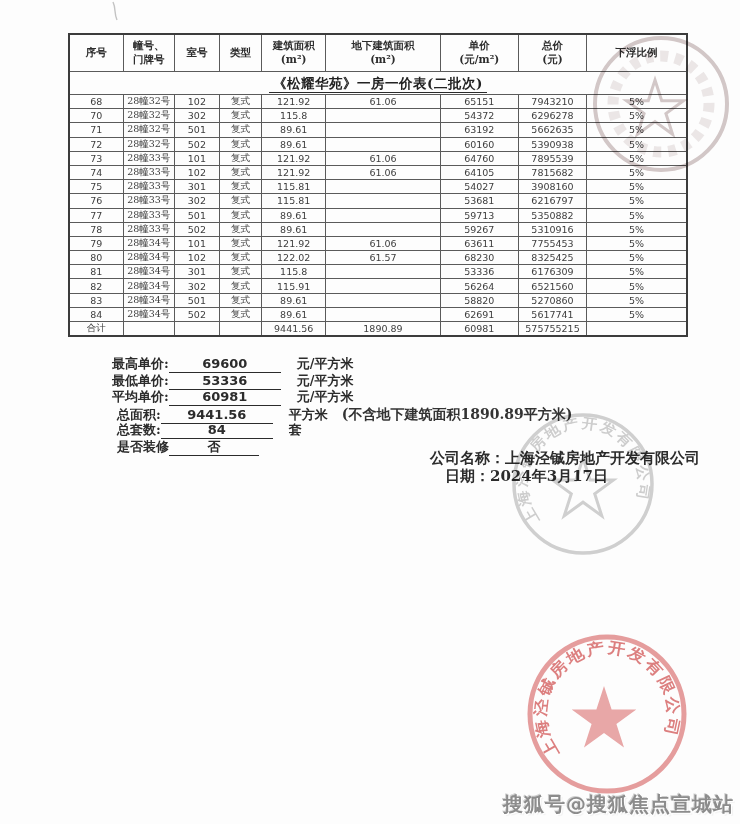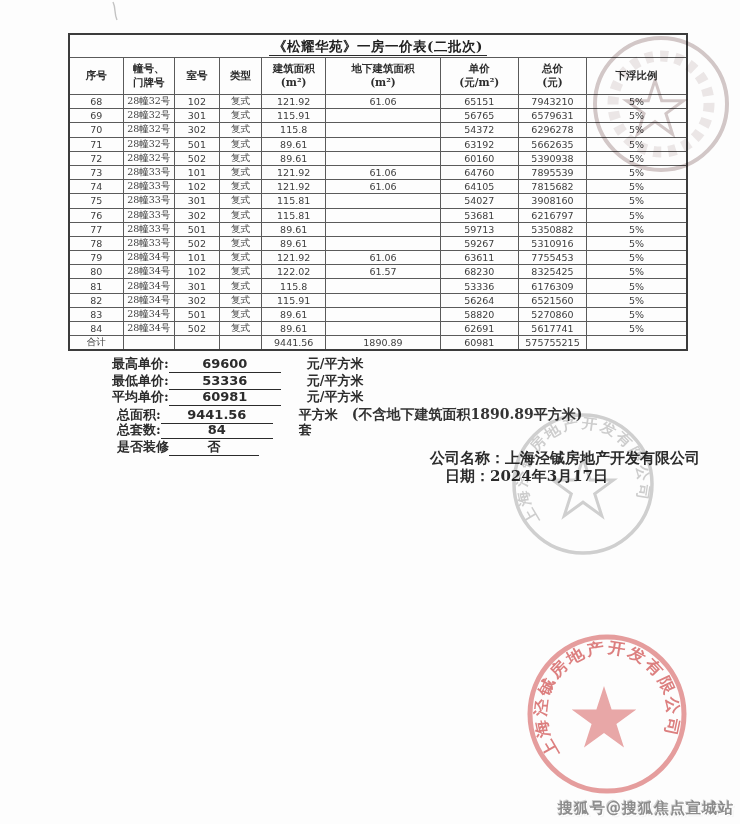--- a/index.html
+++ b/index.html
@@ -19,38 +19,38 @@
   table.price th{font-size:10.5px;font-weight:700;white-space:pre-line;line-height:1.3;height:34px;padding:1px 0;color:#2d2d2d;}
   table.price tbody td{font-size:9.5px;height:13.2px;padding:0 2px;font-family:"DejaVu Sans","Liberation Sans",sans-serif;color:#3d3d3d;}
   table.price tbody td:nth-child(2){font-family:"DejaVu Serif","Liberation Serif",serif;}
 
   
   .summary{position:absolute;left:112px;top:356px;font-size:13px;font-weight:600;color:#2c2c2c;}
   .sum-line{height:16.5px;line-height:16px;white-space:nowrap;}
   .sum-line:nth-child(n+4){padding-left:5px;}
   .sum-value{display:inline-block;width:112px;text-align:center;border-bottom:1.5px solid #2b2b2b;font-family:"DejaVu Sans","Liberation Sans",sans-serif;font-size:13px;}
   .sum-line:nth-child(6) .sum-value{width:90px;}
-  .sum-unit{display:inline-block;margin-left:26px;}
+  .sum-unit{display:inline-block;margin-left:16px;}
   .sum-note{font-size:14px;font-weight:600;margin-left:14px;color:#333;}
 
   
   .company{position:absolute;left:430px;top:449px;font-size:15px;font-weight:600;color:#2c2c2c;line-height:18px;white-space:nowrap;}
   .company .date-line{padding-left:15px;font-family:inherit;}
 
   
   .stamp{position:absolute;pointer-events:none;mix-blend-mode:multiply;}
   .stamp-top{left:583px;top:28px;opacity:.55;}
   .stamp-mid{left:505px;top:408px;opacity:.5;}
   .stamp-bottom{left:518px;top:632px;opacity:.85;}
 
   
   .watermark{
     position:absolute;right:6px;bottom:6px;
     font-family:"DejaVu Sans","Liberation Sans",sans-serif;
-    font-size:15px;font-weight:700;letter-spacing:1px;color:#8c8c8c;
+    font-size:20px;font-weight:700;letter-spacing:1px;color:#8c8c8c;
     text-shadow:1px 1px 0 #ffffff,2px 2px 1px #f2f2f2,-1px -1px 0 #cfcfcf;
     text-align:center;
   }
 
   .pen-mark{position:absolute;left:103px;top:0px;}
 </style>
 </head>
 <body>
 
 <div class="paper">
@@ -67,62 +67,51 @@
           <col style="width:45px">
         <col style="width:42px">
           <col style="width:64px">
           <col style="width:114px">
         <col style="width:78px">
           <col style="width:68px">
           <col style="width:100px">
       </colgroup>
       <thead>
         <tr>
-          <td class="title-cell" colspan="9">
-            <span class="doc-title">《松耀华苑》一房一价表(二批次)</span>
-          </td>
-        </tr>
-        <tr>
             <th>序号</th>
             <th>幢号、
 门牌号</th>
             <th>室号</th>
             <th>类型</th>
             <th>建筑面积
 (m²)</th>
             <th>地下建筑面积
 (m²)</th>
             <th>单价
 (元/m²)</th>
             <th>总价
 (元)</th>
             <th>下浮比例</th>
           </tr>
+        <tr>
+          <td class="title-cell" colspan="9">
+            <span class="doc-title">《松耀华苑》一房一价表(二批次)</span>
+          </td>
+        </tr>
       </thead>
       <tbody>
           <tr>
             <td>68</td>
             <td>28幢32号</td>
             <td>102</td>
             <td>复式</td>
             <td>121.92</td>
             <td>61.06</td>
             <td>65151</td>
             <td>7943210</td>
-            <td>5%</td>
-          </tr>
-          <tr>
-            <td>69</td>
-            <td>28幢32号</td>
-            <td>301</td>
-            <td>复式</td>
-            <td>115.91</td>
-            <td></td>
-            <td>56765</td>
-            <td>6579631</td>
             <td>5%</td>
           </tr>
           <tr>
             <td>70</td>
             <td>28幢32号</td>
             <td>302</td>
             <td>复式</td>
             <td>115.8</td>
             <td></td>
             <td>54372</td>

